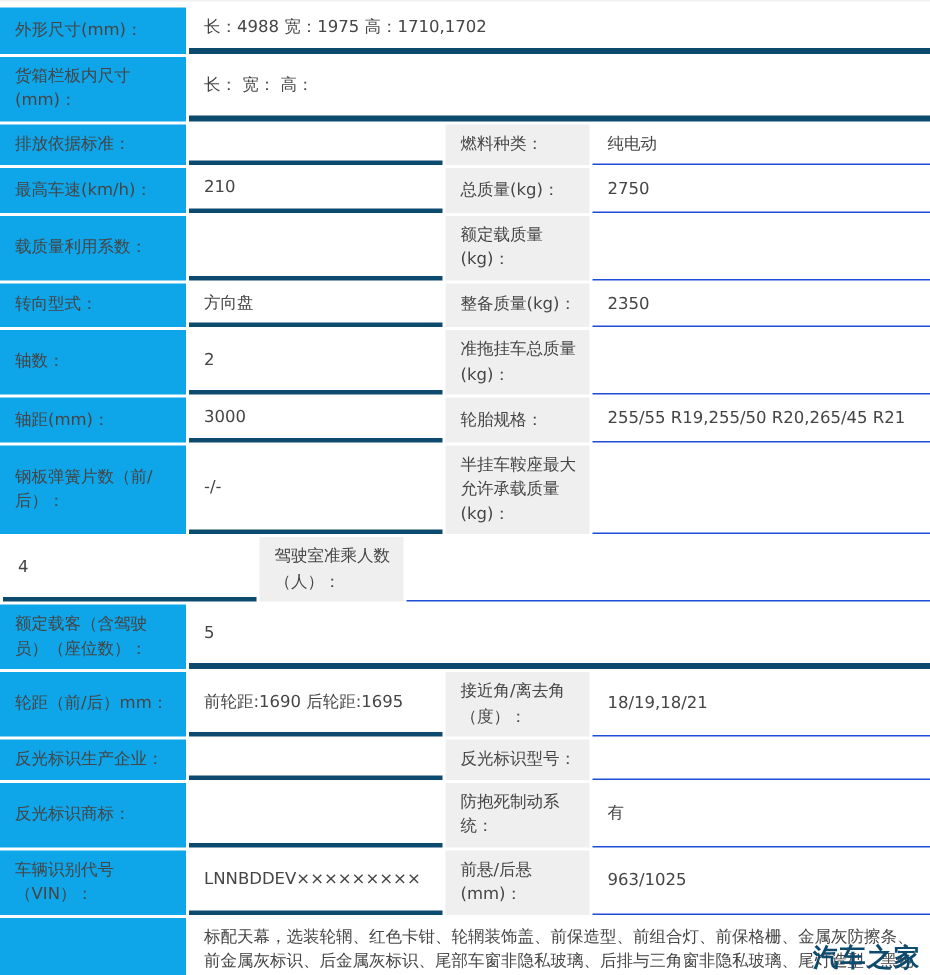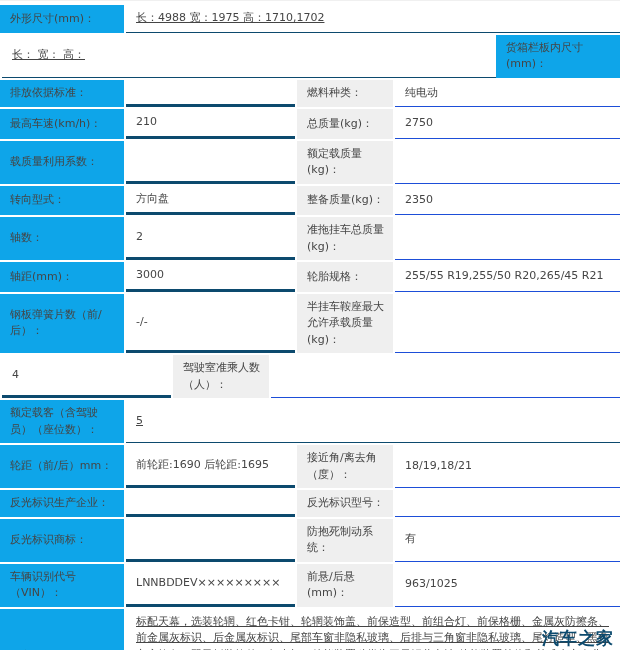--- a/index.html
+++ b/index.html
@@ -10,42 +10,42 @@
   }
   
   .t1{padding-top:4px;border-top:1px solid #f0f0f0;}
   .t1row{display:flex;align-items:stretch;margin-bottom:2px;}
   .cell{display:flex;align-items:center;box-sizing:border-box;
         padding:5px 8px 5px 10px;line-height:1.5;min-height:22px;}
   .lab1{width:124px;background:#0ea5e9;flex:none;}
   .val1{width:169px;margin-left:2px;background:#fff;border-bottom:3px solid #0c4a6e;flex:none;}
   .lab2{width:96px;margin-left:2px;background:#efefef;flex:none;}
   .val2{flex:1;margin-left:2px;background:#fff;border-bottom:1px solid #1d4ed8;}
-  .valspan{flex:1;margin-left:2px;background:#fff;border-bottom:1px solid #0c4a6e;text-decoration:underline;}
+  .valspan{flex:1;margin-left:2px;background:#fff;border-bottom:4px solid #0c4a6e;}
   .longtext{line-height:1.52;}
   
   .watermark{
     position:absolute;right:6px;bottom:0;
     font-size:17px;font-weight:bold;letter-spacing:1px;
     color:#0c4a6e;user-select:none;
   }
 </style>
 </head>
 <body>
 
 <div class="t1">
 
   <div class="t1row">
     <div class="cell lab1">外形尺寸(mm)：</div>
     <div class="cell valspan">长：4988 宽：1975 高：1710,1702</div>
   </div>
 
   <div class="t1row">
+    <div class="cell lab1">货箱栏板内尺寸(mm)：</div>
     <div class="cell valspan">长： 宽： 高：</div>
-    <div class="cell lab1">货箱栏板内尺寸(mm)：</div>
   </div>
 
   <div class="t1row">
     <div class="cell lab1">排放依据标准：</div>
     <div class="cell val1"></div>
     <div class="cell lab2">燃料种类：</div>
     <div class="cell val2">纯电动</div>
   </div>
 
   <div class="t1row">

